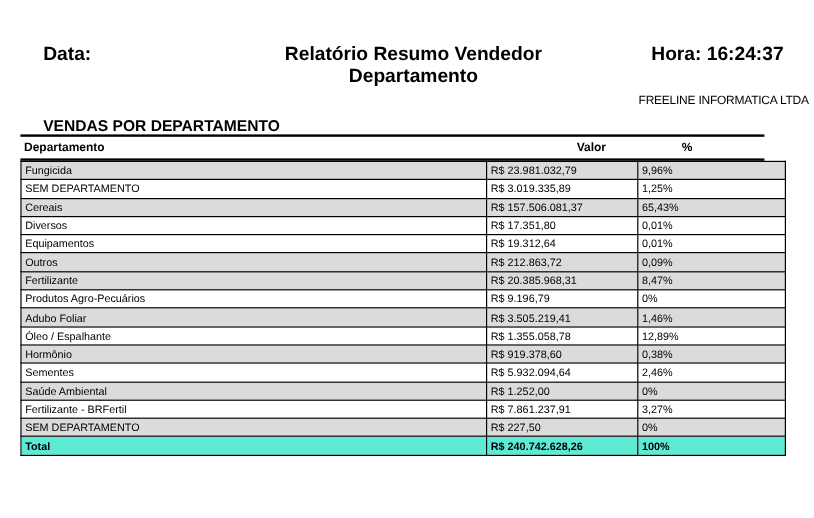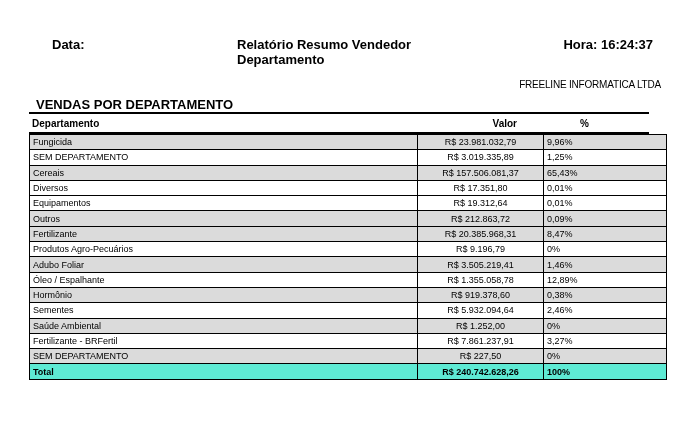--- a/index.html
+++ b/index.html
@@ -1,47 +1,47 @@
 <!DOCTYPE html>
 <html><head>
 <meta charset="utf-8">
 <style>
   html,body{margin:0;padding:0;background:#ffffff;}
   .page{
     position:relative;width:678px;height:432px;background:#ffffff;
     font-family:"Liberation Sans",sans-serif;color:#000000;overflow:hidden;
   }
   .report-header{
-    position:absolute;left:52px;right:25px;top:37px;
-    display:flex;align-items:baseline;font-weight:bold;font-size:13px;
+    position:absolute;left:36px;right:25px;top:37px;
+    display:flex;align-items:baseline;font-weight:bold;font-size:16px;
   }
   .hdr-left{width:185px;text-align:left;}
-  .hdr-center{flex:1;text-align:left;}
+  .hdr-center{flex:1;text-align:center;}
   .hdr-right{width:185px;text-align:right;}
   .company{
-    position:absolute;right:17px;top:79px;font-size:10px;letter-spacing:-0.2px;
+    position:absolute;right:4px;top:79px;font-size:10px;letter-spacing:-0.2px;
   }
   .section-title{
     position:absolute;left:36px;top:97px;font-size:13px;font-weight:bold;
   }
-  .table-wrap{position:absolute;left:29px;top:112px;width:620px;}
+  .table-wrap{position:absolute;left:17px;top:112px;width:620px;}
   .rule{height:2px;background:#000000;}
   .thead-row{display:flex;align-items:center;height:18px;font-size:10px;font-weight:bold;}
   .h-dept{width:368px;padding-left:3px;box-sizing:border-box;}
   .h-val{width:126px;text-align:right;padding-right:6px;box-sizing:border-box;}
   .h-pct{width:123px;text-align:center;box-sizing:border-box;}
   table.sales{
     width:617px;border-collapse:collapse;table-layout:fixed;font-size:9px;
   }
   table.sales td{
     border:1px solid #000000;height:15.3px;padding:0 3px;
     overflow:hidden;white-space:nowrap;box-sizing:border-box;
   }
   td.c-dept{width:388px;text-align:left;}
-  td.c-val{width:126px;text-align:center;padding-right:6px;margin-top:40px;}
+  td.c-val{width:126px;text-align:left;padding-right:6px;margin-top:40px;}
   td.c-pct{width:123px;text-align:left;}
   tr.shaded td{background:#dbdbdb;}
   tr.total-row td{font-weight:bold;background:#5eead4;}
 </style>
 </head>
 <body>
 
 <div class="page">
 
   <div class="report-header">

